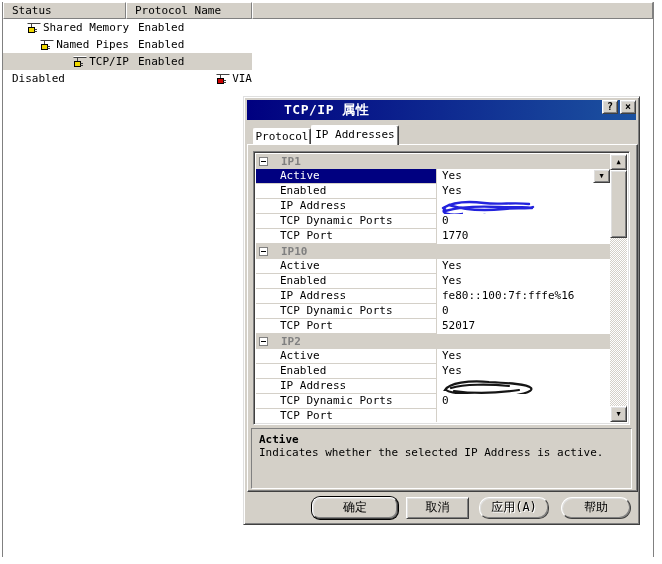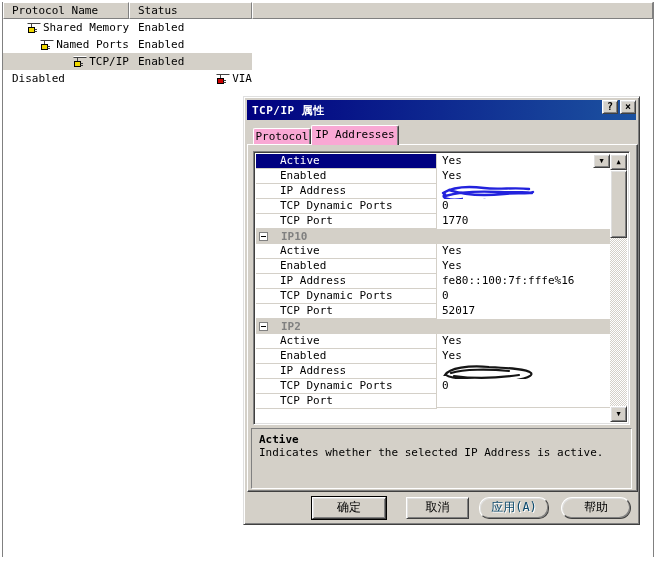--- a/index.html
+++ b/index.html
@@ -35,31 +35,31 @@
     position:absolute; left:243px; top:96px; width:397px; height:429px;
     background:#d4d0c8;
     border:1px solid; border-color:#dfdfdf #404040 #404040 #dfdfdf;
     box-shadow: inset 1px 1px 0 #fff, inset -1px -1px 0 #808080;
   }
   .titlebar {
     position:absolute; left:3px; top:3px; right:3px; height:20px;
     background:linear-gradient(90deg,#000080,#1c52a0);
     display:flex; align-items:center; padding-left:5px;
   }
-  .title-text { color:#fff; font-weight:bold; font-size:11px; letter-spacing:0.5px; }
+  .title-text { color:#fff; font-weight:bold; font-size:13px; letter-spacing:0.5px;margin-left:32px; }
   .titlebar-btns { position:absolute; right:3px; top:3px; display:flex; gap:2px; }
   .tb-btn {
     width:16px; height:14px; background:#d4d0c8;
     border:1px solid; border-color:#fff #404040 #404040 #fff;
     box-shadow: inset 1px 1px 0 #dfdfdf, inset -1px -1px 0 #808080;
     font-size:10px; font-weight:bold; line-height:12px; text-align:center; cursor:default;
   }
   
   .tab {
-    position:absolute; background:#f9a8d4; text-align:center;
+    position:absolute; background:#ffffff; text-align:center;
     border-top:1px solid #fff; border-left:1px solid #fff; border-right:1px solid #404040;
     box-shadow: inset -1px 0 0 #808080;
     border-top-left-radius:2px; border-top-right-radius:2px;
   }
   .tab.inactive { left:9px; top:31px; width:58px; height:17px; line-height:16px; z-index:1; }
   .tab.active  { left:67px; top:28px; width:88px; height:20px; line-height:18px; z-index:3; }
   
   .panel {
     position:absolute; left:3px; top:47px; width:391px; height:348px;
     background:#d4d0c8;
@@ -132,33 +132,33 @@
   .desc-text { margin-top:0; }
   
   .dlg-btn {
     position:absolute; top:400px; height:22px; background:#d4d0c8;
     border:1px solid; border-color:#fff #404040 #404040 #fff;
     box-shadow: inset 1px 1px 0 #dfdfdf, inset -1px -1px 0 #808080;
     font-family:"DejaVu Sans Mono", monospace; font-size:12px; color:#000;
     text-align:center; line-height:19px; cursor:default;
   }
   .dlg-btn.default { box-shadow: 0 0 0 1px #000, inset 1px 1px 0 #dfdfdf, inset -1px -1px 0 #808080; }
-  .dlg-btn.disabled { color:#0c4a6e; text-shadow:1px 1px 0 #fff;border-radius:10px; }
-  .btn-ok     { left:68px;  width:74px; }
+  .dlg-btn.disabled { color:#000000; text-shadow:1px 1px 0 #fff;border-radius:10px; }
+  .btn-ok     { left:68px;  width:86px;border-radius:8px; }
   .btn-cancel { left:162px; width:63px; }
   .btn-apply  { left:235px; width:70px; }
   .btn-help   { left:317px; width:70px;border-radius:11px; }
 </style>
 </head>
 <body>
 
 <div class="listview">
   <div class="lv-header">
+    <div class="lv-hcell c2">Status</div>
     <div class="lv-hcell c1">Protocol Name</div>
-    <div class="lv-hcell c2">Status</div>
     <div class="lv-hcell c3"></div>
   </div>
   <div id="lv-body">
       <div class="lv-row">
         <div class="lv-cell name">
           <span class="proto-icon"><svg width="14" height="13" viewBox="0 0 14 13">
               <path d="M0.5,1.5 H13.5" stroke="#ffffff" fill="none"></path>
               <path d="M0.5,2.5 H13.5" stroke="#404040" fill="none"></path>
               <path d="M4.5,2.5 V6.5" stroke="#404040" fill="none"></path>
               <rect x="1.5" y="6.5" width="6" height="5" fill="#f0d800" stroke="#000000"></rect>
@@ -170,21 +170,21 @@
       </div>
       <div class="lv-row">
         <div class="lv-cell name">
           <span class="proto-icon"><svg width="14" height="13" viewBox="0 0 14 13">
               <path d="M0.5,1.5 H13.5" stroke="#ffffff" fill="none"></path>
               <path d="M0.5,2.5 H13.5" stroke="#404040" fill="none"></path>
               <path d="M4.5,2.5 V6.5" stroke="#404040" fill="none"></path>
               <rect x="1.5" y="6.5" width="6" height="5" fill="#f0d800" stroke="#000000"></rect>
               <path d="M7.5,8.5 H10 M7.5,10.5 H10" stroke="#404040" fill="none"></path>
             </svg></span>
-          <span>Named Ports</span>
+          <span>Named Pipes</span>
         </div>
         <div class="lv-cell status">Enabled</div>
       </div>
       <div class="lv-row sel">
         <div class="lv-cell name">
           <span class="proto-icon"><svg width="14" height="13" viewBox="0 0 14 13">
               <path d="M0.5,1.5 H13.5" stroke="#ffffff" fill="none"></path>
               <path d="M0.5,2.5 H13.5" stroke="#404040" fill="none"></path>
               <path d="M4.5,2.5 V6.5" stroke="#404040" fill="none"></path>
               <rect x="1.5" y="6.5" width="6" height="5" fill="#f0d800" stroke="#000000"></rect>
@@ -219,20 +219,26 @@
     <div class="tb-btn">×</div>
   </div>
 
   <div class="tab inactive">Protocol</div>
   <div class="tab active">IP Addresses</div>
 
   <div class="panel">
     <div class="grid">
       <div class="grid-inner">
         <div class="grid-rows" id="grid-rows">
+            <div class="g-row g-group">
+              <span class="collapse-box">
+                <span class="minus"></span>
+              </span>
+              <span class="g-group-label">IP1</span>
+            </div>
             <div class="g-row sel">
               <div class="g-label">Active</div>
               <div class="g-value">Yes<span class="combo-btn">▼</span></div>
             </div>
             <div class="g-row">
               <div class="g-label">Enabled</div>
               <div class="g-value">Yes</div>
             </div>
             <div class="g-row">
               <div class="g-label">IP Address</div>

